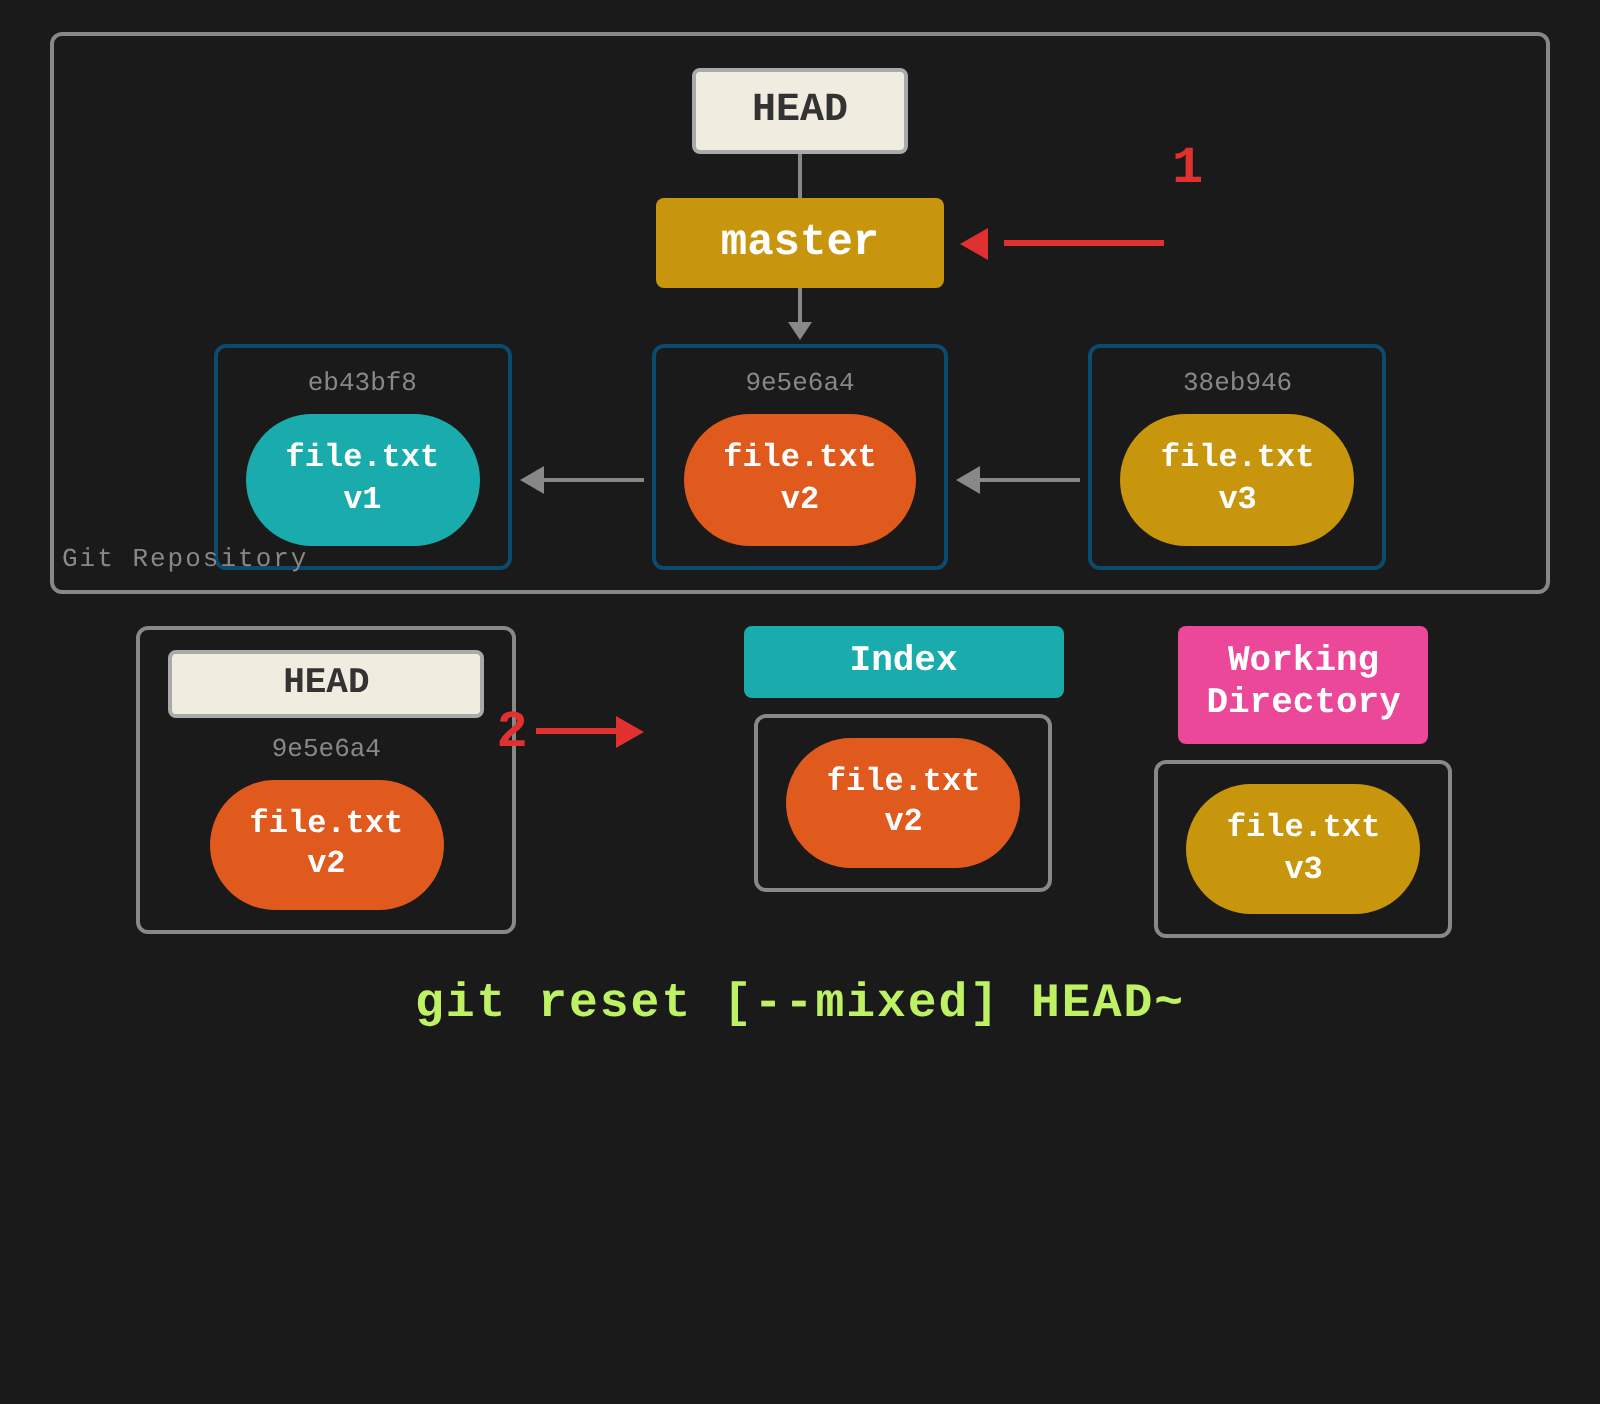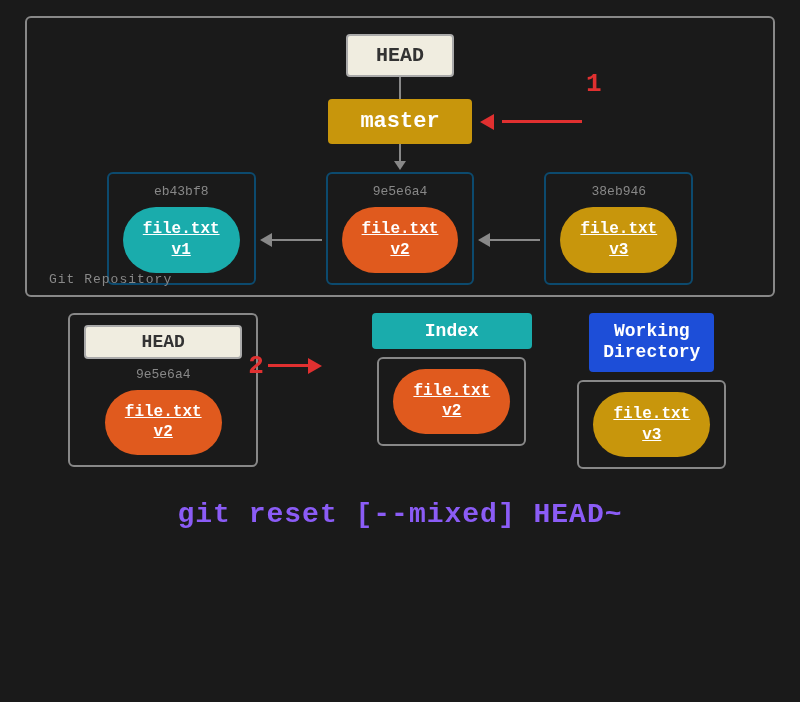--- a/index.html
+++ b/index.html
@@ -24,21 +24,21 @@
       padding: 16px 20px 10px 20px;
       position: relative;
       display: flex;
       flex-direction: column;
       align-items: center;
     }
 
     .git-repo-label {
       position: absolute;
       bottom: 8px;
-      left: 22px;
+      left: 4px;
       color: #888;
       font-size: 13px;
       letter-spacing: 1px;
     }
 
     
     .head-box-top {
       background: #f0ede0;
       border: 2px solid #aaa;
       border-radius: 4px;
@@ -154,21 +154,20 @@
       padding: 12px 20px;
       display: flex;
       flex-direction: column;
       align-items: center;
       color: #fff;
       font-size: 16px;
       font-weight: bold;
       line-height: 1.3;
       min-width: 90px;
       text-align: center;
-      text-decoration: underline;
     }
 
     .blob-teal { background: #1aacac; }
     .blob-orange { background: #e05a1e; }
     .blob-yellow { background: #c8960c; }
 
     
     .h-arrow {
       display: flex;
       align-items: center;
@@ -268,21 +267,21 @@
     .wd-section {
       display: flex;
       flex-direction: column;
       align-items: center;
       gap: 8px;
       margin-left: 40px;
       min-width: 160px;
     }
 
     .wd-label {
-      background: #1d4ed8;
+      background: #ec4899;
       border-radius: 4px;
       padding: 8px 14px;
       color: #fff;
       font-size: 18px;
       font-weight: bold;
       text-align: center;
       line-height: 1.2;
     }
 
     .wd-blob-wrap {
@@ -321,24 +320,24 @@
     .arrow-2-head {
       width: 0;
       height: 0;
       border-top: 8px solid transparent;
       border-bottom: 8px solid transparent;
       border-left: 14px solid #e03030;
     }
 
     
     .git-command {
-      color: #8b5cf6;
-      font-size: 28px;
-      font-weight: bold;
-      margin-top: 30px;
+      color: #bef264;
+      font-size: 24px;
+      font-weight: bold;
+      margin-top: 20px;
       letter-spacing: 1px;
       text-align: center;
     }
 
     .v-arrow-down {
       display: flex;
       flex-direction: column;
       align-items: center;
     }
   </style>

